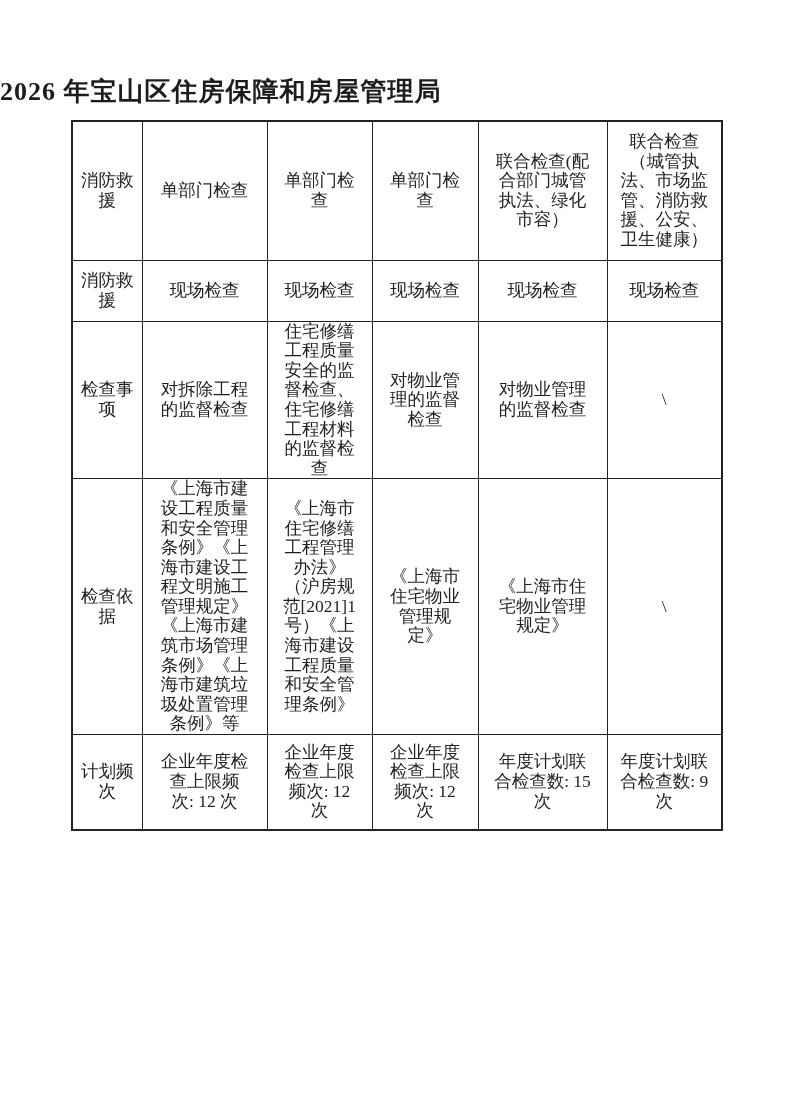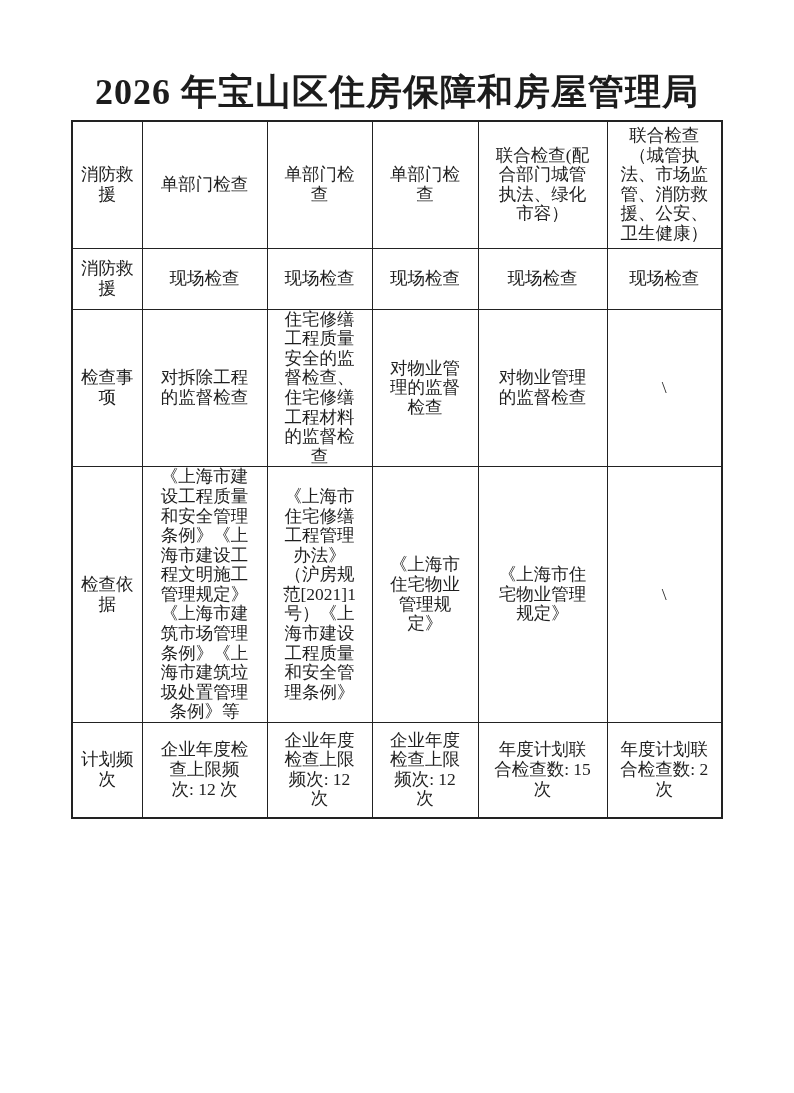--- a/index.html
+++ b/index.html
@@ -9,24 +9,23 @@
     width: 794px;
     height: 1093px;
     margin: 0 auto;
     background: #ffffff;
     font-family: "Liberation Serif", serif;
     color: #1f1f1f;
     overflow: hidden;
   }
   .title {
     margin-top: 72px;
-    text-align: center;
     font-family: "Liberation Serif", serif;
     font-weight: bold;
-    font-size: 36px;
+    font-size: 26px;
     line-height: 40px;
     color: #1c1c1c;
     letter-spacing: 1px;
   }
   table.plan {
     border-collapse: collapse;
     table-layout: fixed;
     width: 650px;
     margin: 8px auto 0 auto;
     border: 2px solid #222222;
@@ -53,21 +52,21 @@
     font-family: "Liberation Sans", sans-serif;
     font-weight: bold;
     font-size: 17px;
     padding: 0 10px;
   }
   td.dateval { font-size: 19px; padding: 0 10px; }
   td.c1 { padding: 0 16px; }
   td.c2 { padding: 0 12px; }
   td.c3 { padding: 0 13px; }
   td.c4 { padding: 0 12px; }
-  td.c5 { padding: 4px 10px; }
+  td.c5 { padding: 10px 10px; }
   tr.r1 { height: 55px; }
   tr.r2 { height: 80px; }
   tr.r3 { height: 118px; }
   tr.r4 { height: 61px; }
   tr.r5 { height: 153px; }
   tr.r6 { height: 243px; }
   tr.r7 { height: 95px; }
 </style>
 </head>
 <body>
@@ -126,18 +125,18 @@
       <td class="c4">《上海市住宅物业管理规定》</td>
       <td class="c5">\</td>
     </tr>
 
     <tr class="r7">
       <th class="rowlabel">计划频次</th>
       <td class="c1">企业年度检查上限频次: 12 次</td>
       <td class="c2">企业年度检查上限频次: 12 次</td>
       <td class="c3">企业年度检查上限频次: 12 次</td>
       <td class="c4">年度计划联合检查数: 15 次</td>
-      <td class="c5">年度计划联合检查数: 2 次</td>
+      <td class="c5">年度计划联合检查数: 9 次</td>
     </tr>
   </tbody>
     </table>
 
 </div>
 
 </body></html>

